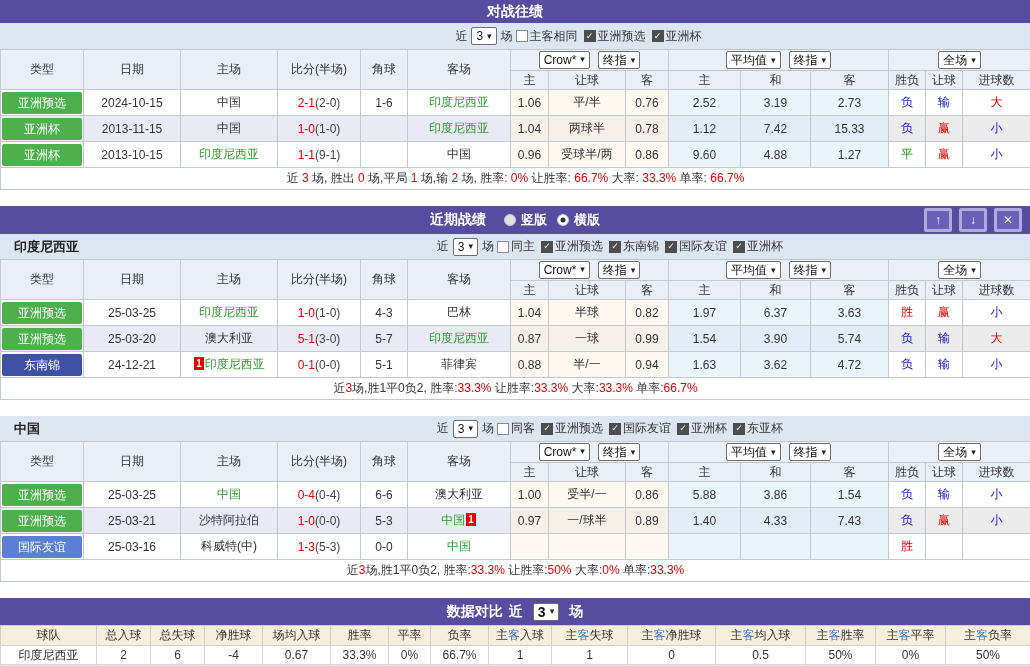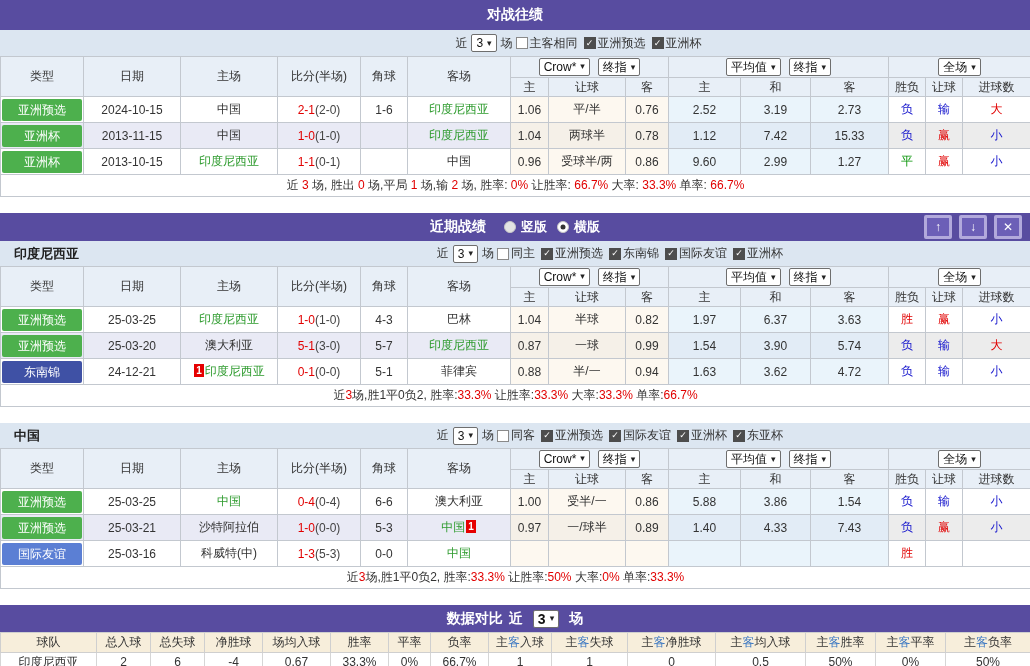--- a/index.html
+++ b/index.html
@@ -1,20 +1,20 @@
 <!DOCTYPE html>
 <html><head>
 <meta charset="utf-8">
 <style>
 *{margin:0;padding:0;box-sizing:border-box}
 body{width:1030px;height:666px;overflow:hidden;background:#fff;
   font-family:"Liberation Sans","DejaVu Sans",sans-serif;font-size:12px;color:#333}
 .titlebar{background:#584ca0;color:#fff;font-weight:bold;font-size:14px;
   display:flex;align-items:center;justify-content:center;position:relative}
-#h2h-titlebar{height:30px}
+#h2h-titlebar{height:23px}
 #recent-titlebar{height:28px}
 #compare-titlebar{height:27px;gap:6px}
 .filterbar{background:#dce6f1;display:flex;align-items:center;font-size:12px;color:#333}
 #h2h-filterbar{height:26px;justify-content:center}
 #h2h-filterbar .fgroup-center{display:flex;align-items:center;transform:translateX(65px)}
 .team-filterbar{height:25px;padding:0 14px}
 .team-label{font-weight:bold;font-size:13px;color:#222}
 .fgroup{margin-left:auto;margin-right:230px;display:flex;align-items:center}
 .gap-top{margin-top:16px}
 #compare-section{margin-top:16px}
@@ -197,28 +197,28 @@
           <td class="res res-blue">负</td>
           <td class="res res-red">赢</td>
           <td class="res res-blue">小</td>
         </tr>
         <tr>
           <td class="league">
             <span class="badge badge-green">亚洲杯</span>
           </td>
           <td class="date">2013-10-15</td>
           <td class="team"><span class="team-green">印度尼西亚</span></td>
-          <td class="score"><span class="ft">1-1</span><span class="ht">(0-1)</span></td>
+          <td class="score"><span class="ft">1-1</span><span class="ht">(9-1)</span></td>
           <td class="corner"></td>
           <td class="team"><span>中国</span></td>
           <td class="odds">0.96</td>
           <td class="odds">受球半/两</td>
           <td class="odds">0.86</td>
           <td class="avg">9.60</td>
-          <td class="avg">2.99</td>
+          <td class="avg">4.88</td>
           <td class="avg">1.27</td>
           <td class="res res-green">平</td>
           <td class="res res-red">赢</td>
           <td class="res res-blue">小</td>
         </tr>
       </tbody>
       <tfoot>
         <tr>
           <td class="summary" colspan="15"><span>近 </span><span class="c-r">3</span><span> 场, 胜出 </span><span class="c-r">0</span><span> 场,平局 </span><span class="c-r">1</span><span> 场,输 </span><span class="c-r">2</span><span> 场, 胜率: </span><span class="c-r">0%</span><span> 让胜率: </span><span class="c-r">66.7%</span><span> 大率: </span><span class="c-r">33.3%</span><span> 单率: </span><span class="c-r">66.7%</span></td>
         </tr>

